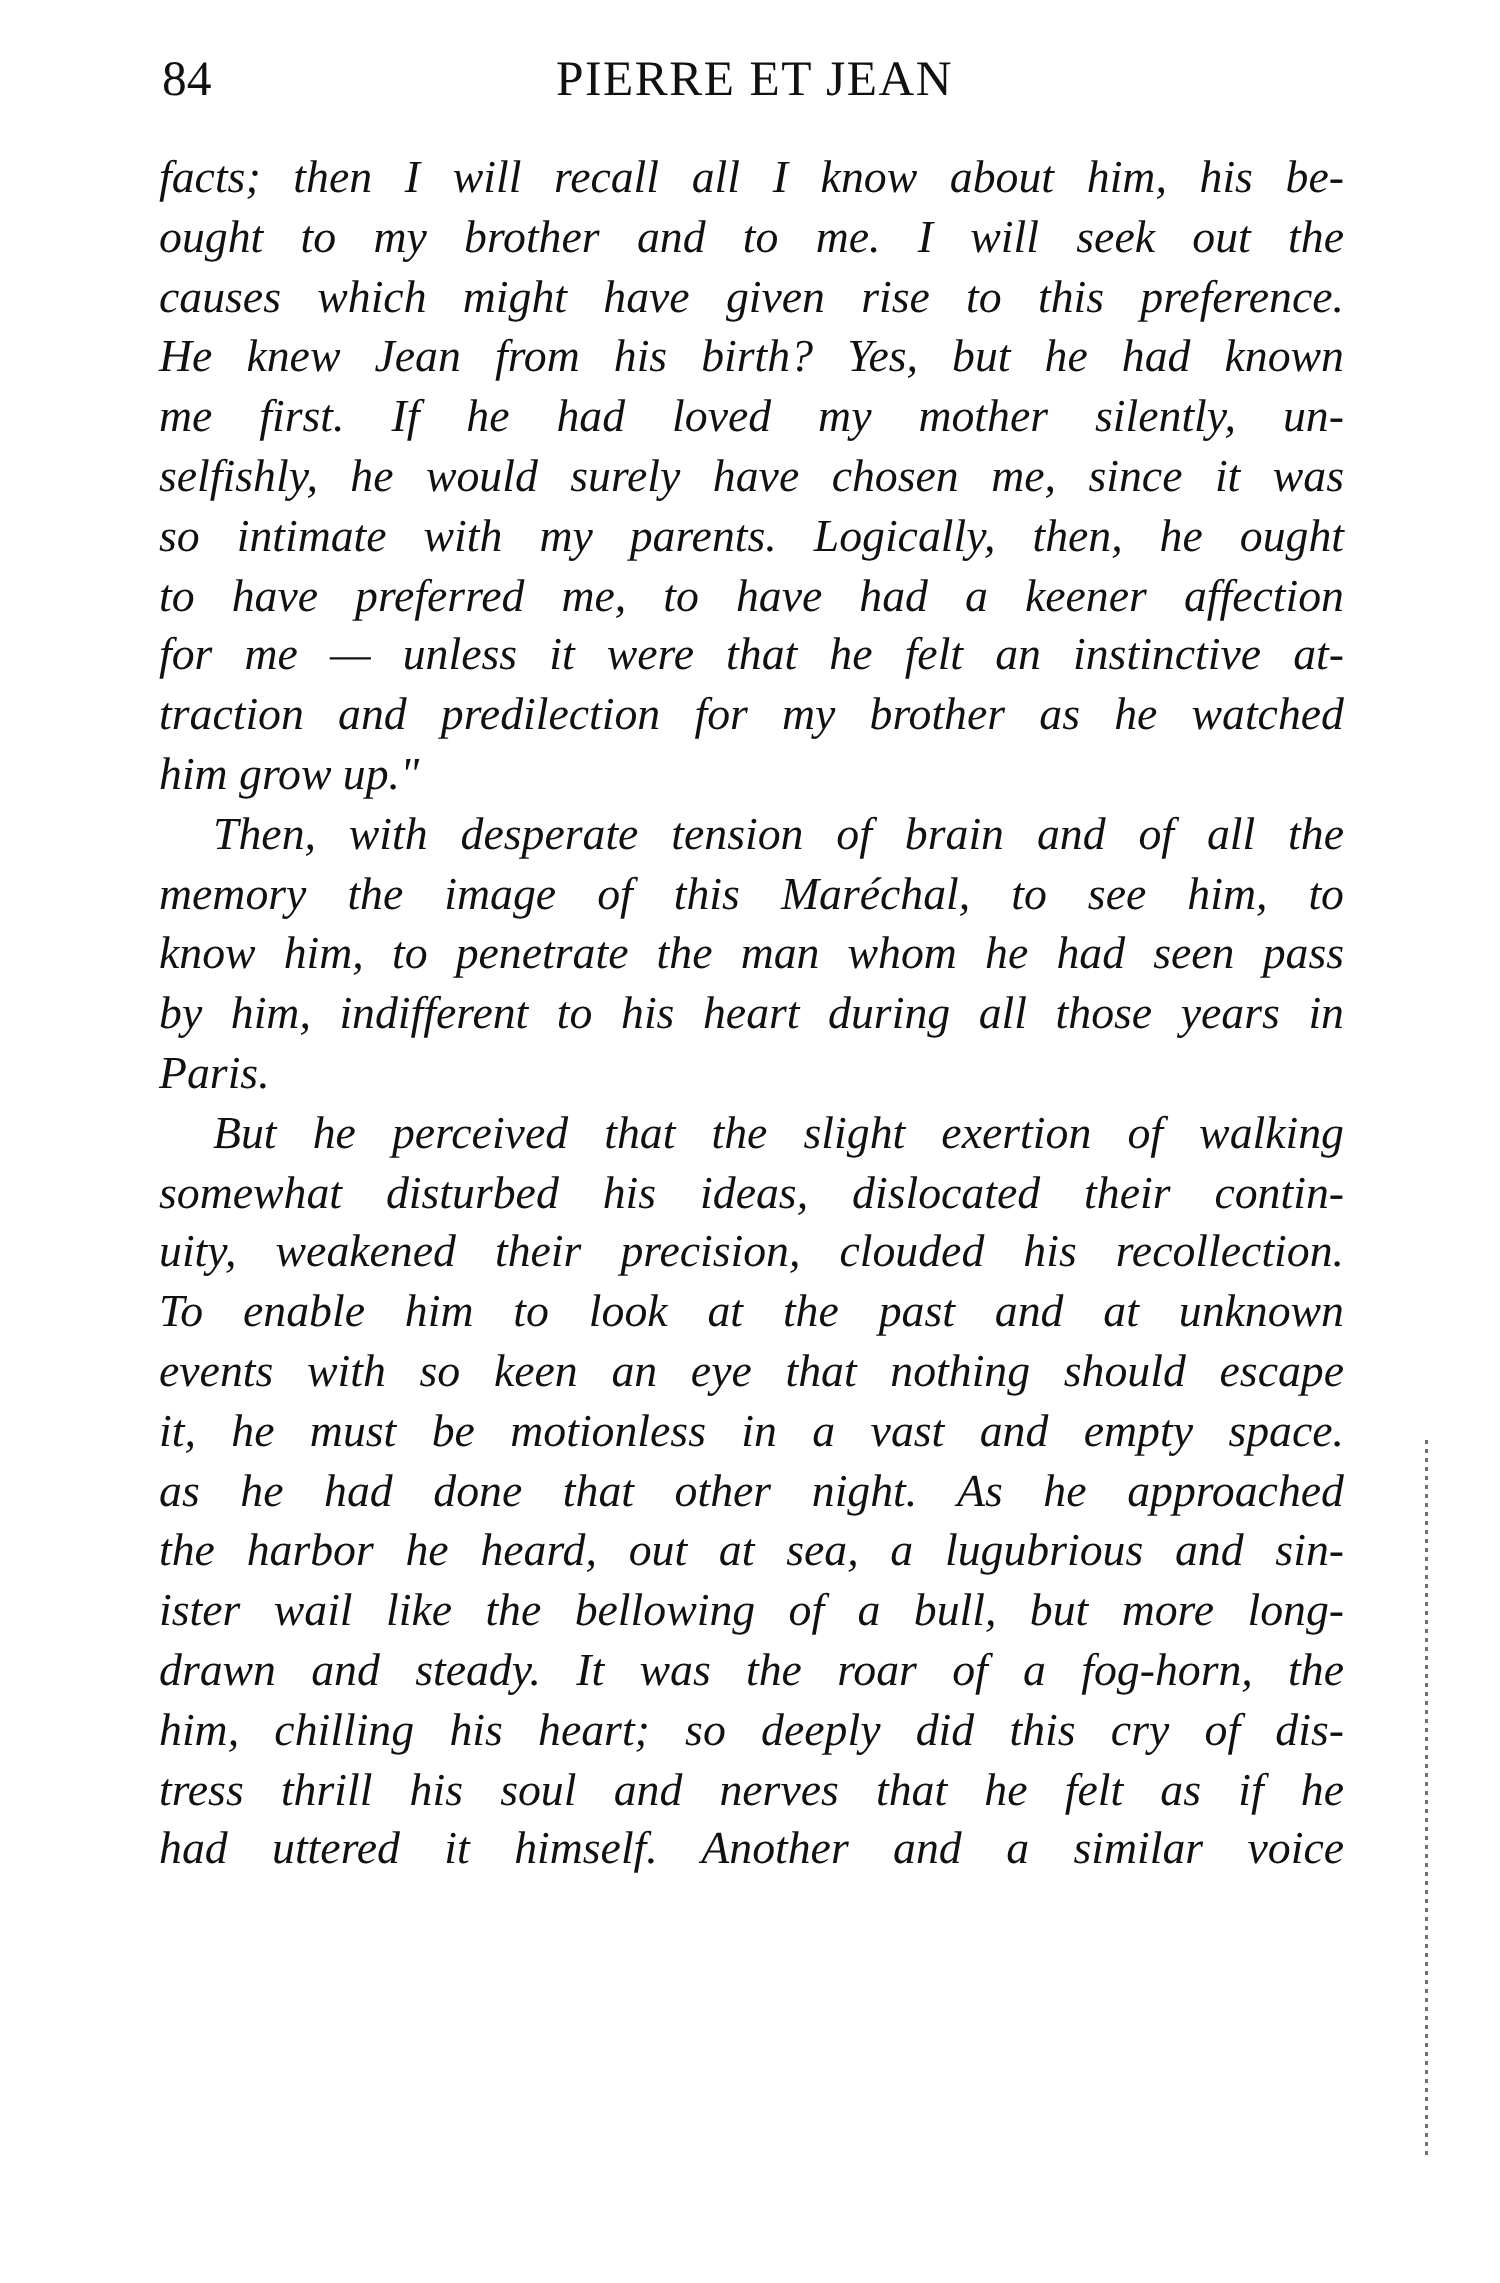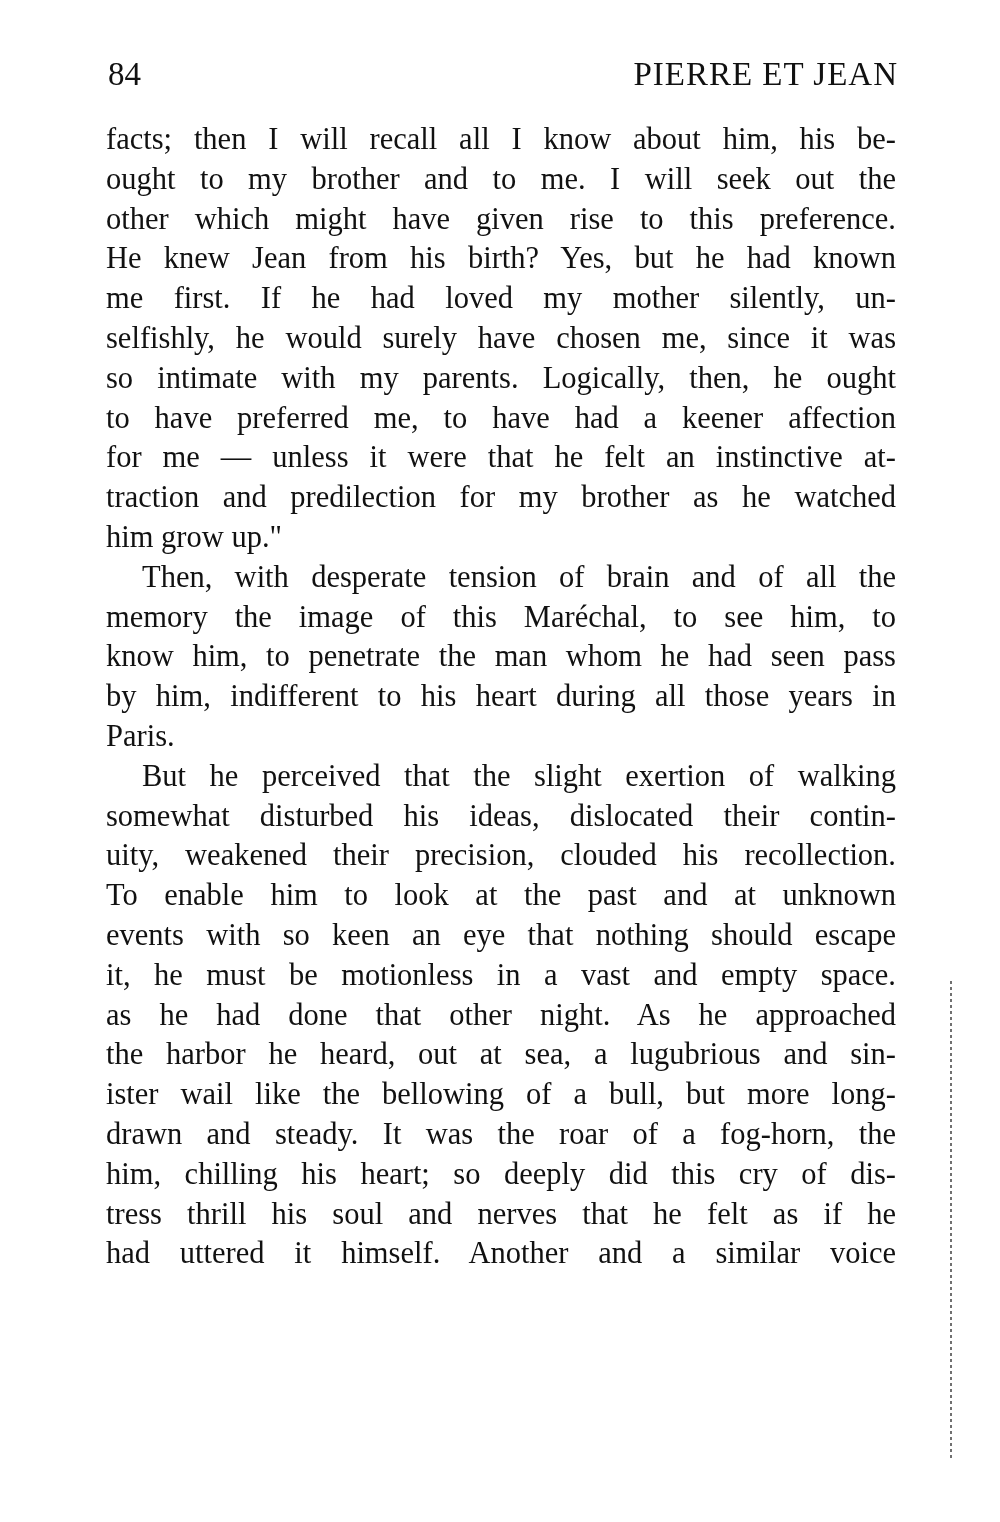--- a/index.html
+++ b/index.html
@@ -14,60 +14,60 @@
       overflow: hidden;
       font-family: "Liberation Serif", "DejaVu Serif", serif;
       color: #111111;
     }
     .page {
       position: absolute;
       left: 0;
       top: 0;
       width: 1000px;
       height: 1406px;
-      margin-top: 21px;
     }
     .running-head {
       position: absolute;
       top: 28px;
       left: 108px;
       width: 790px;
       height: 50px;
     }
     .page-number {
       position: absolute;
       left: 0;
       top: 0;
       font-size: 33px;
       line-height: 50px;
     }
     .running-title {
       position: absolute;
       left: 0;
       width: 790px;
       top: 0;
-      text-align: right;
+      text-align: center;
       font-size: 33px;
       line-height: 50px;
       letter-spacing: 1px;
     }
     .text-block {
       position: absolute;
       top: 99px;
       left: 106px;
       width: 790px;
     }
     .line {
       display: block;
       height: 39.8px;
       line-height: 39.8px;
       font-size: 30.5px;
       white-space: nowrap;
       text-align: justify;
       text-align-last: justify;
+      font-style: italic;
     }
     .line.last {
       text-align-last: left;
     }
     .line.indent {
       padding-left: 36px;
     }
     .margin-artifact {
       position: absolute;
       left: 950px;
@@ -84,21 +84,21 @@
 <div class="page">
   <div class="running-head">
     <span class="page-number">84</span>
     <span class="running-title">PIERRE ET JEAN</span>
   </div>
 
   <div class="text-block" id="text-block">
       <div>
         <span class="line">facts; then I will recall all I know about him, his be-</span>
         <span class="line">ought to my brother and to me.  I will seek out the</span>
-        <span class="line">other which might have given rise to this preference.</span>
+        <span class="line">causes which might have given rise to this preference.</span>
         <span class="line">He knew Jean from his birth?  Yes, but he had known</span>
         <span class="line">me first.  If he had loved my mother silently, un-</span>
         <span class="line">selfishly, he would surely have chosen me, since it was</span>
         <span class="line">so intimate with my parents.  Logically, then, he ought</span>
         <span class="line">to have preferred me, to have had a keener affection</span>
         <span class="line">for me — unless it were that he felt an instinctive at-</span>
         <span class="line">traction and predilection for my brother as he watched</span>
         <span class="line last">him grow up."</span>
       </div>
       <div>

